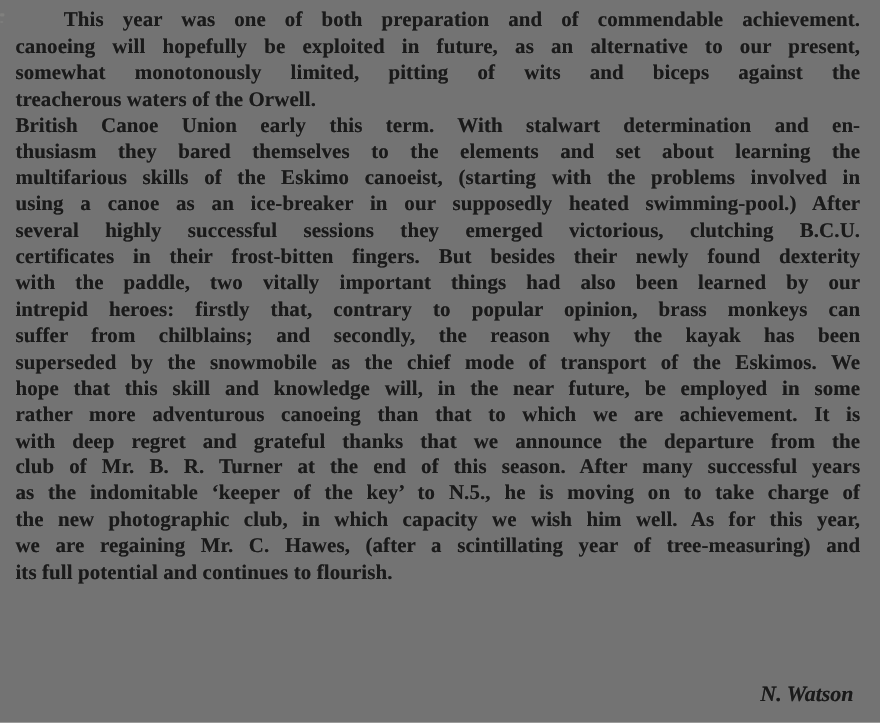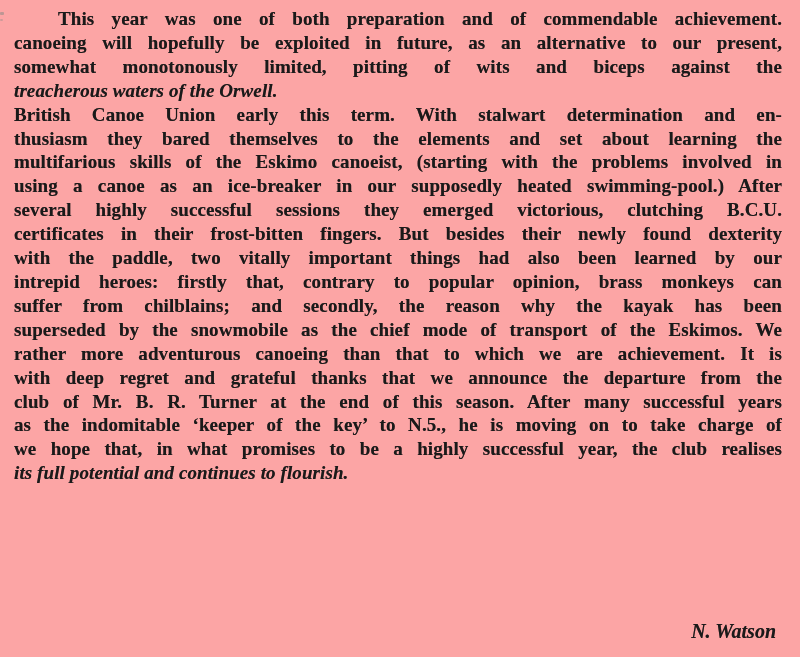--- a/index.html
+++ b/index.html
@@ -34,21 +34,20 @@
     text-align: justify;
     text-align-last: justify;
     letter-spacing: 0.1px;
     text-shadow: 0 0 0.4px rgba(20,20,20,0.55);
   }
   .line.indent {
     text-indent: 44px;
   }
   .line.last {
     text-align-last: left;
-    font-style: italic;
   }
   .signature {
     position: absolute;
     top: 618px;
     right: 24px;
     font-size: 20px;
     line-height: 26px;
     text-shadow: 0 0 0.4px rgba(20,20,20,0.55);
     font-style: italic;
   }
@@ -57,39 +56,41 @@
     position: absolute;
     background: #8a8a86;
     border-radius: 1px;
   }
   .speck.s1 { left: 0; top: 12px; width: 4px; height: 3px; opacity: .55; }
   .speck.s2 { left: 0; top: 19px; width: 3px; height: 2px; opacity: .4; }
 </style>
 </head>
 <body style="background: rgb(241, 241, 238);">
 
-<div class="page" style="background: #fca5a5; color: rgb(26, 26, 26);">
+<div class="page" style="background: #737373; color: rgb(26, 26, 26);">
   <div class="speck s1"></div>
   <div class="speck s2"></div>
   <div class="text-block" id="text-block">
       <div class="line indent">This year was one of both preparation and of commendable achievement.</div>
       <div class="line">canoeing will hopefully be exploited in future, as an alternative to our present,</div>
       <div class="line">somewhat monotonously limited, pitting of wits and biceps against the</div>
       <div class="line last">treacherous waters of the Orwell.</div>
       <div class="line">British Canoe Union early this term. With stalwart determination and en-</div>
       <div class="line">thusiasm they bared themselves to the elements and set about learning the</div>
       <div class="line">multifarious skills of the Eskimo canoeist, (starting with the problems involved in</div>
       <div class="line">using a canoe as an ice-breaker in our supposedly heated swimming-pool.) After</div>
       <div class="line">several highly successful sessions they emerged victorious, clutching B.C.U.</div>
       <div class="line">certificates in their frost-bitten fingers. But besides their newly found dexterity</div>
       <div class="line">with the paddle, two vitally important things had also been learned by our</div>
       <div class="line">intrepid heroes: firstly that, contrary to popular opinion, brass monkeys can</div>
       <div class="line">suffer from chilblains; and secondly, the reason why the kayak has been</div>
       <div class="line">superseded by the snowmobile as the chief mode of transport of the Eskimos. We</div>
+      <div class="line">hope that this skill and knowledge will, in the near future, be employed in some</div>
       <div class="line">rather more adventurous canoeing than that to which we are achievement. It is</div>
       <div class="line">with deep regret and grateful thanks that we announce the departure from the</div>
       <div class="line">club of Mr. B. R. Turner at the end of this season. After many successful years</div>
       <div class="line">as the indomitable ‘keeper of the key’ to N.5., he is moving on to take charge of</div>
-      <div class="line">we hope that, in what promises to be a highly successful year, the club realises</div>
+      <div class="line">the new photographic club, in which capacity we wish him well. As for this year,</div>
+      <div class="line">we are regaining Mr. C. Hawes, (after a scintillating year of tree-measuring) and</div>
       <div class="line last">its full potential and continues to flourish.</div>
     </div>
   <div class="signature">N. Watson</div>
 </div>
 
 </body></html>

